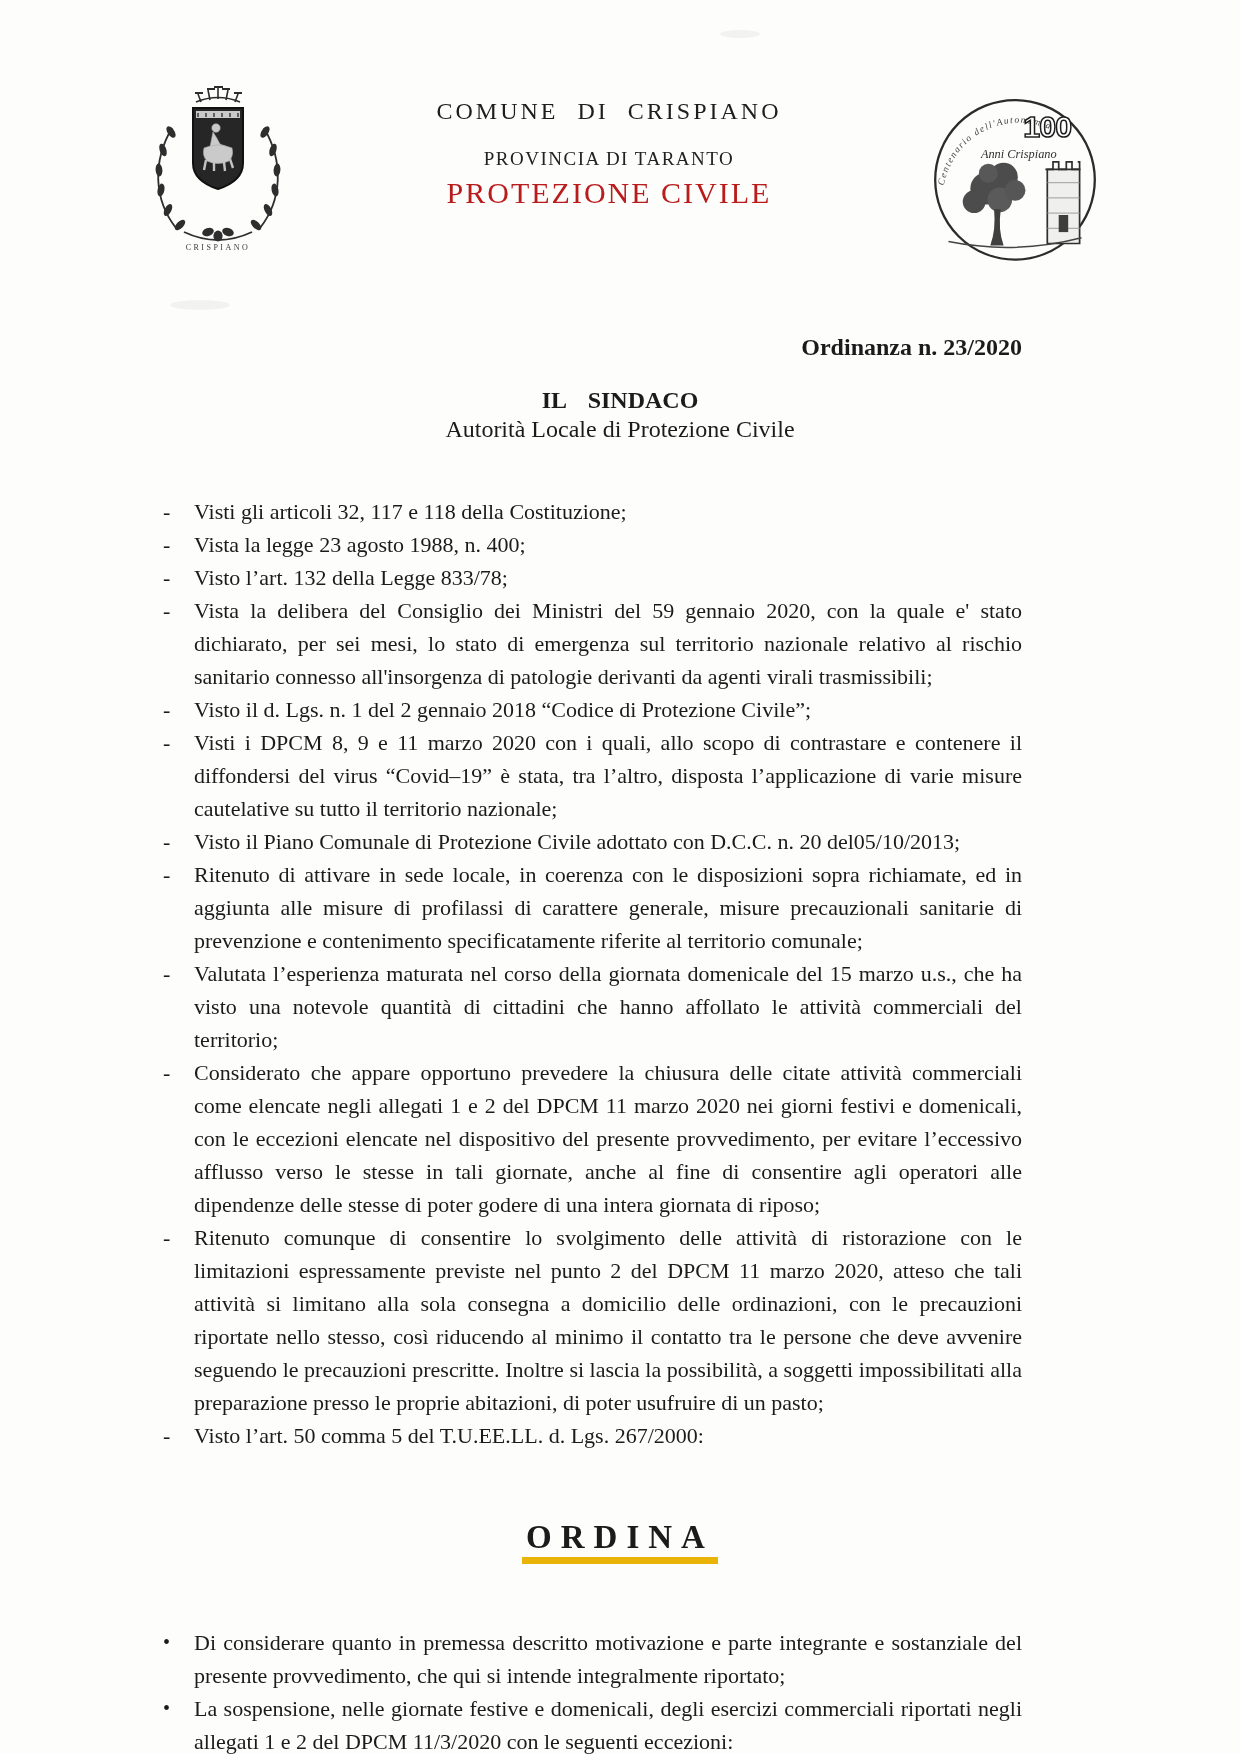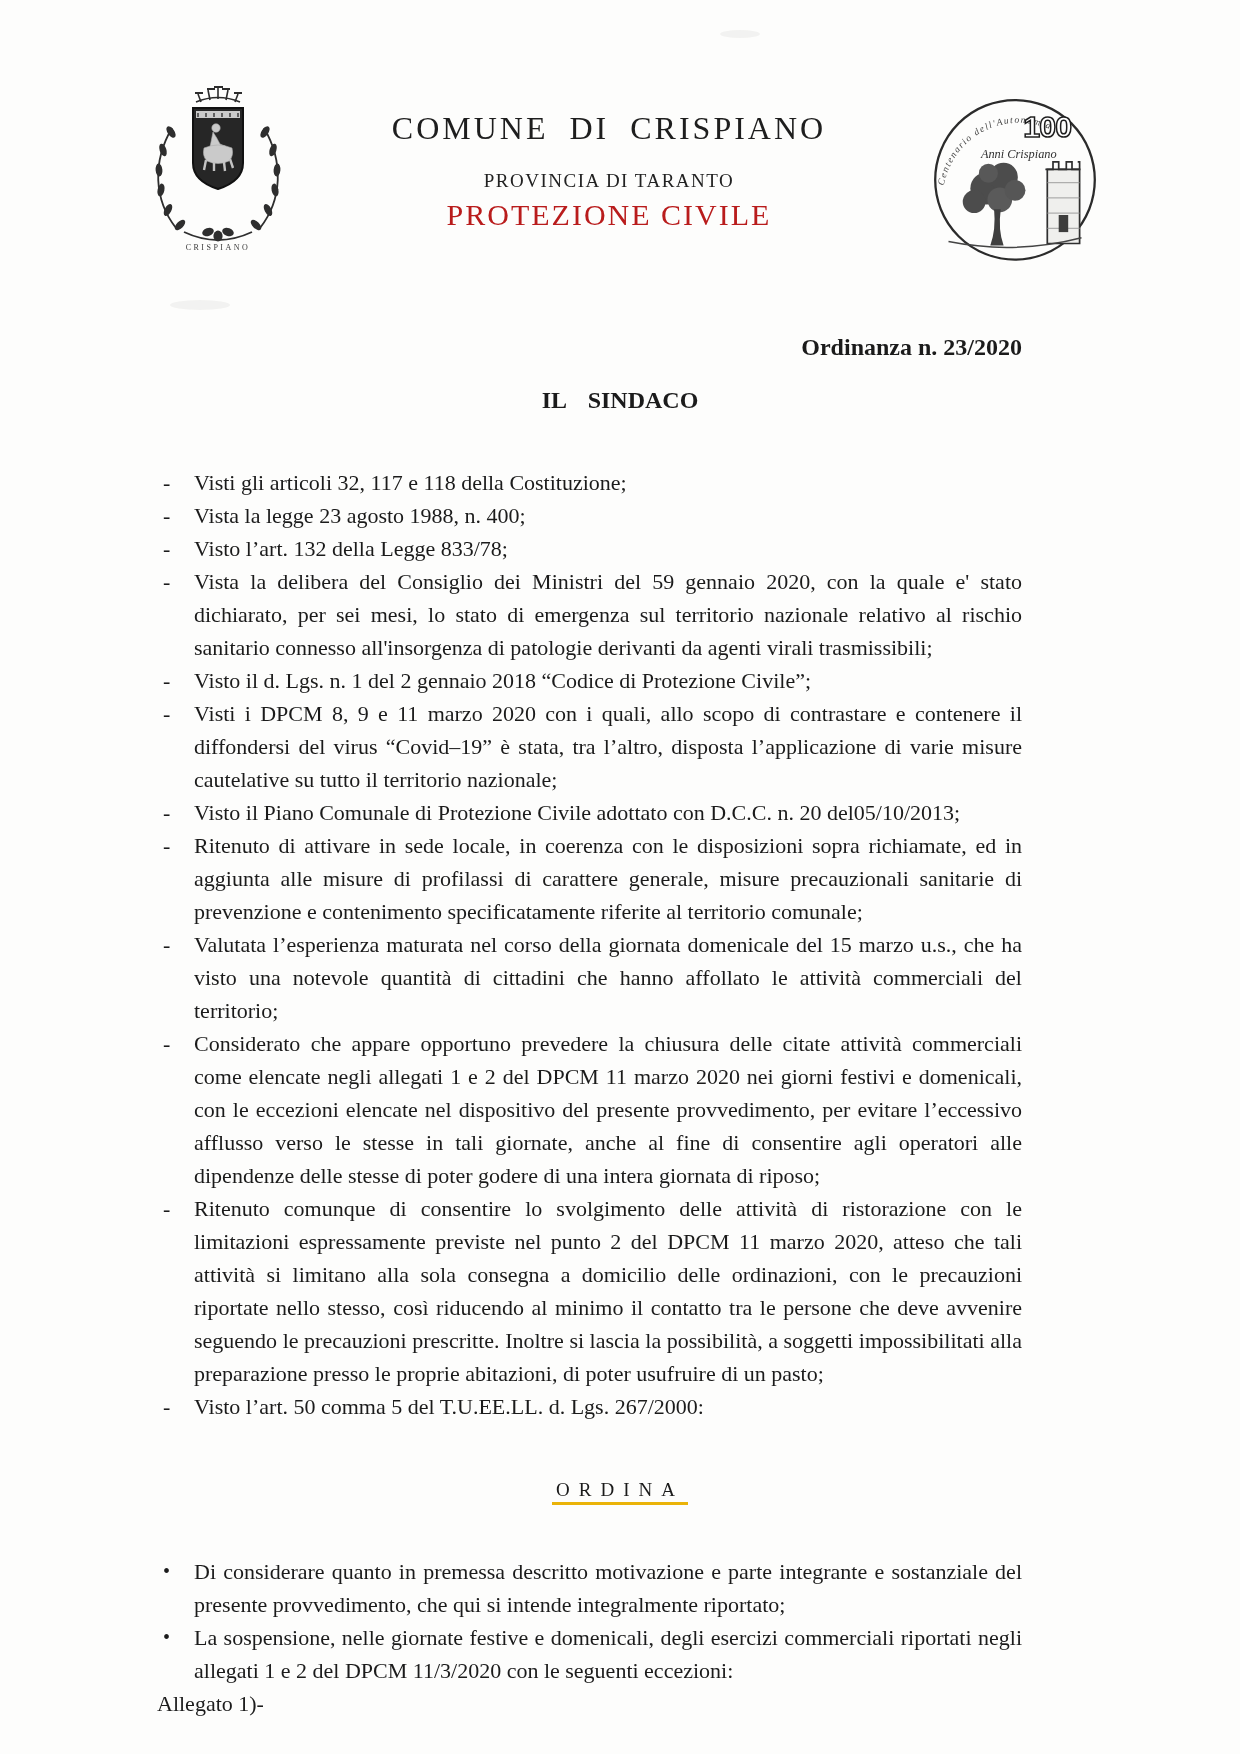--- a/index.html
+++ b/index.html
@@ -21,22 +21,22 @@
     justify-content:space-between;
     padding:80px 130px 0 138px;
   }
   .coat-of-arms{width:160px;flex:none;}
   .header-titles{
     flex:1;
     text-align:center;
     padding-top:18px;
   }
   .municipality{
-    margin:12px;
-    font-size:32px;
+    margin:0;
+    font-size:24px;
     font-weight:500;
     letter-spacing:3px;
     word-spacing:10px;
     color:#1e1e1e;
   }
   .province{
     margin-top:23px;
     font-size:19px;
     letter-spacing:1.5px;
     color:#222;
@@ -85,25 +85,25 @@
     text-align:justify;
   }
 
   
   .ordina-wrap{
     margin-top:40px;
     text-align:center;
   }
   .ordina{
     display:inline-block;
-    font-size:19px;
-    font-weight:normal;
+    font-size:33px;
+    font-weight:bold;
     letter-spacing:9px;
     padding:0 4px 1px 4px;
-    border-bottom:3px solid #eab308;
+    border-bottom:7px solid #eab308;
   }
 
   
   .order-list{
     margin:34px 218px 0 163px;
     font-size:22px;
     line-height:33px;
   }
   .order-item{display:flex;}
   .order-item .marker{
@@ -212,20 +212,21 @@
           <rect x="146" y="140" width="10" height="18" fill="#3d3d3d"></rect>
         </g>
         <path d="M30,168 q70,14 140,-4" fill="none" stroke="#444" stroke-width="1.6"></path>
       </svg>
     </div>
   </header>
 
   <div class="ordinance-number">Ordinanza n. 23/2020</div>
 
   <div class="authority-title">IL SINDACO</div>
+  <div class="authority-subtitle">Autorità Locale di Protezione Civile</div>
 
   <section class="premises">
     <div class="premise-item">
       <span class="marker">-</span>
       <div class="text">Visti gli articoli 32, 117 e 118 della Costituzione;</div>
     </div>
     <div class="premise-item">
       <span class="marker">-</span>
       <div class="text">Vista la legge 23 agosto 1988, n. 400;</div>
     </div>

